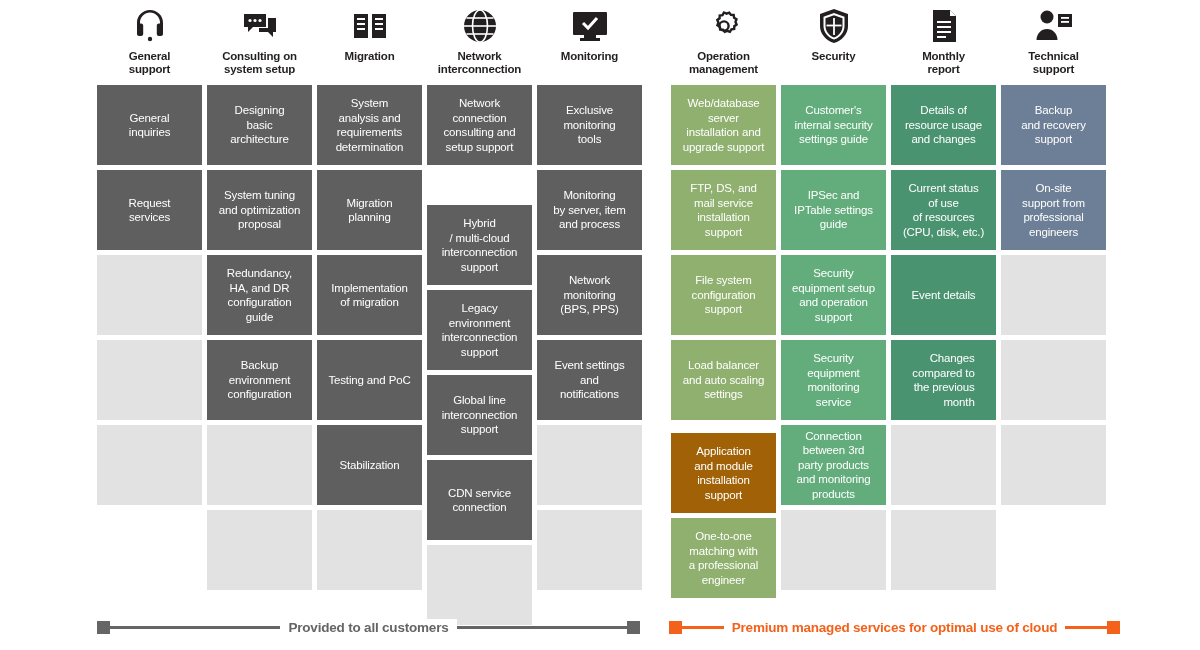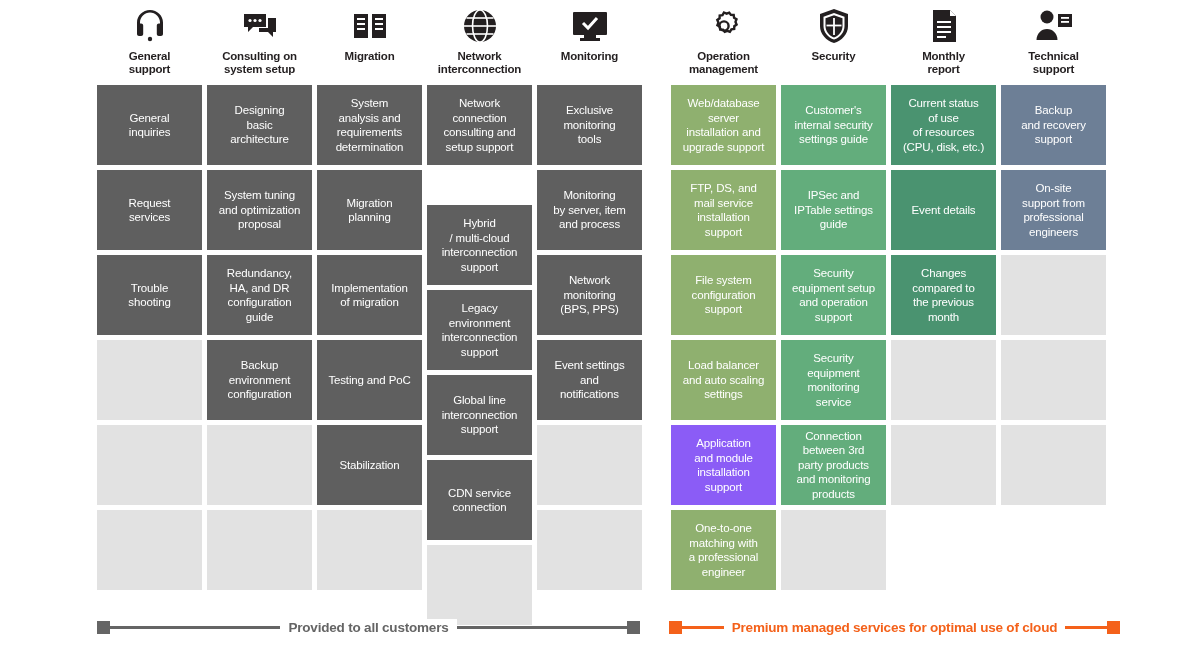--- a/index.html
+++ b/index.html
@@ -154,22 +154,20 @@
                 <circle cx="20" cy="33" r="2.2"></circle>
               </svg>
             </div>
             <div class="col-title" style="color: rgb(35, 31, 32);">General
 support</div>
           </div>
           <div class="cell" style="background: rgb(95, 95, 95);">General
 inquiries</div>
           <div class="cell" style="background: rgb(95, 95, 95);">Request
 services</div>
-          <div class="cell" style="background: rgb(95, 95, 95);">Trouble
-shooting</div>
           <div class="cell empty" style="background: rgb(226, 226, 226);"></div>
           <div class="cell empty" style="background: rgb(226, 226, 226);"></div>
           <div class="cell empty" style="background: rgb(226, 226, 226);"></div>
         </div>
         <div class="col">
           <div class="col-head">
             <div class="col-icon">
               <svg width="40" height="40" viewBox="0 0 40 40" fill="#231f20">
                 <path d="M4 8h22v13H13l-5 5v-5H4V8z"></path>
                 <path d="M28 12h8v14h-3v5l-5-5h-9v-4h9V12z"></path>
@@ -312,21 +310,21 @@
           <div class="cell" style="background: rgb(143, 176, 111);">FTP, DS, and
 mail service
 installation
 support</div>
           <div class="cell" style="background: rgb(143, 176, 111);">File system
 configuration
 support</div>
           <div class="cell" style="background: rgb(143, 176, 111); text-align: center;">Load balancer
 and auto scaling
 settings</div>
-          <div class="cell" style="background: #8b5cf6;">Application
+          <div class="cell" style="background: #a16207; margin-top: 8px;">Application
 and module
 installation
 support</div>
           <div class="cell" style="background: rgb(143, 176, 111);">One-to-one
 matching with
 a professional
 engineer</div>
         </div>
         <div class="col">
           <div class="col-head">
@@ -374,26 +372,29 @@
                   <rect x="13" y="15" width="14" height="2"></rect>
                   <rect x="13" y="20" width="14" height="2"></rect>
                   <rect x="13" y="25" width="14" height="2"></rect>
                   <rect x="13" y="30" width="9" height="2"></rect>
                 </g>
               </svg>
             </div>
             <div class="col-title" style="color: rgb(35, 31, 32);">Monthly
 report</div>
           </div>
+          <div class="cell" style="background: rgb(74, 147, 112);">Details of
+resource usage
+and changes</div>
           <div class="cell" style="background: rgb(74, 147, 112);">Current status
 of use
 of resources
 (CPU, disk, etc.)</div>
           <div class="cell" style="background: rgb(74, 147, 112);">Event details</div>
-          <div class="cell" style="background: rgb(74, 147, 112);">Changes
+          <div class="cell" style="background: rgb(74, 147, 112); text-align: right;">Changes
 compared to
 the previous
 month</div>
           <div class="cell empty" style="background: rgb(226, 226, 226);"></div>
           <div class="cell empty" style="background: rgb(226, 226, 226);"></div>
         </div>
         <div class="col">
           <div class="col-head">
             <div class="col-icon">
               <svg width="40" height="40" viewBox="0 0 40 40" fill="#231f20">

